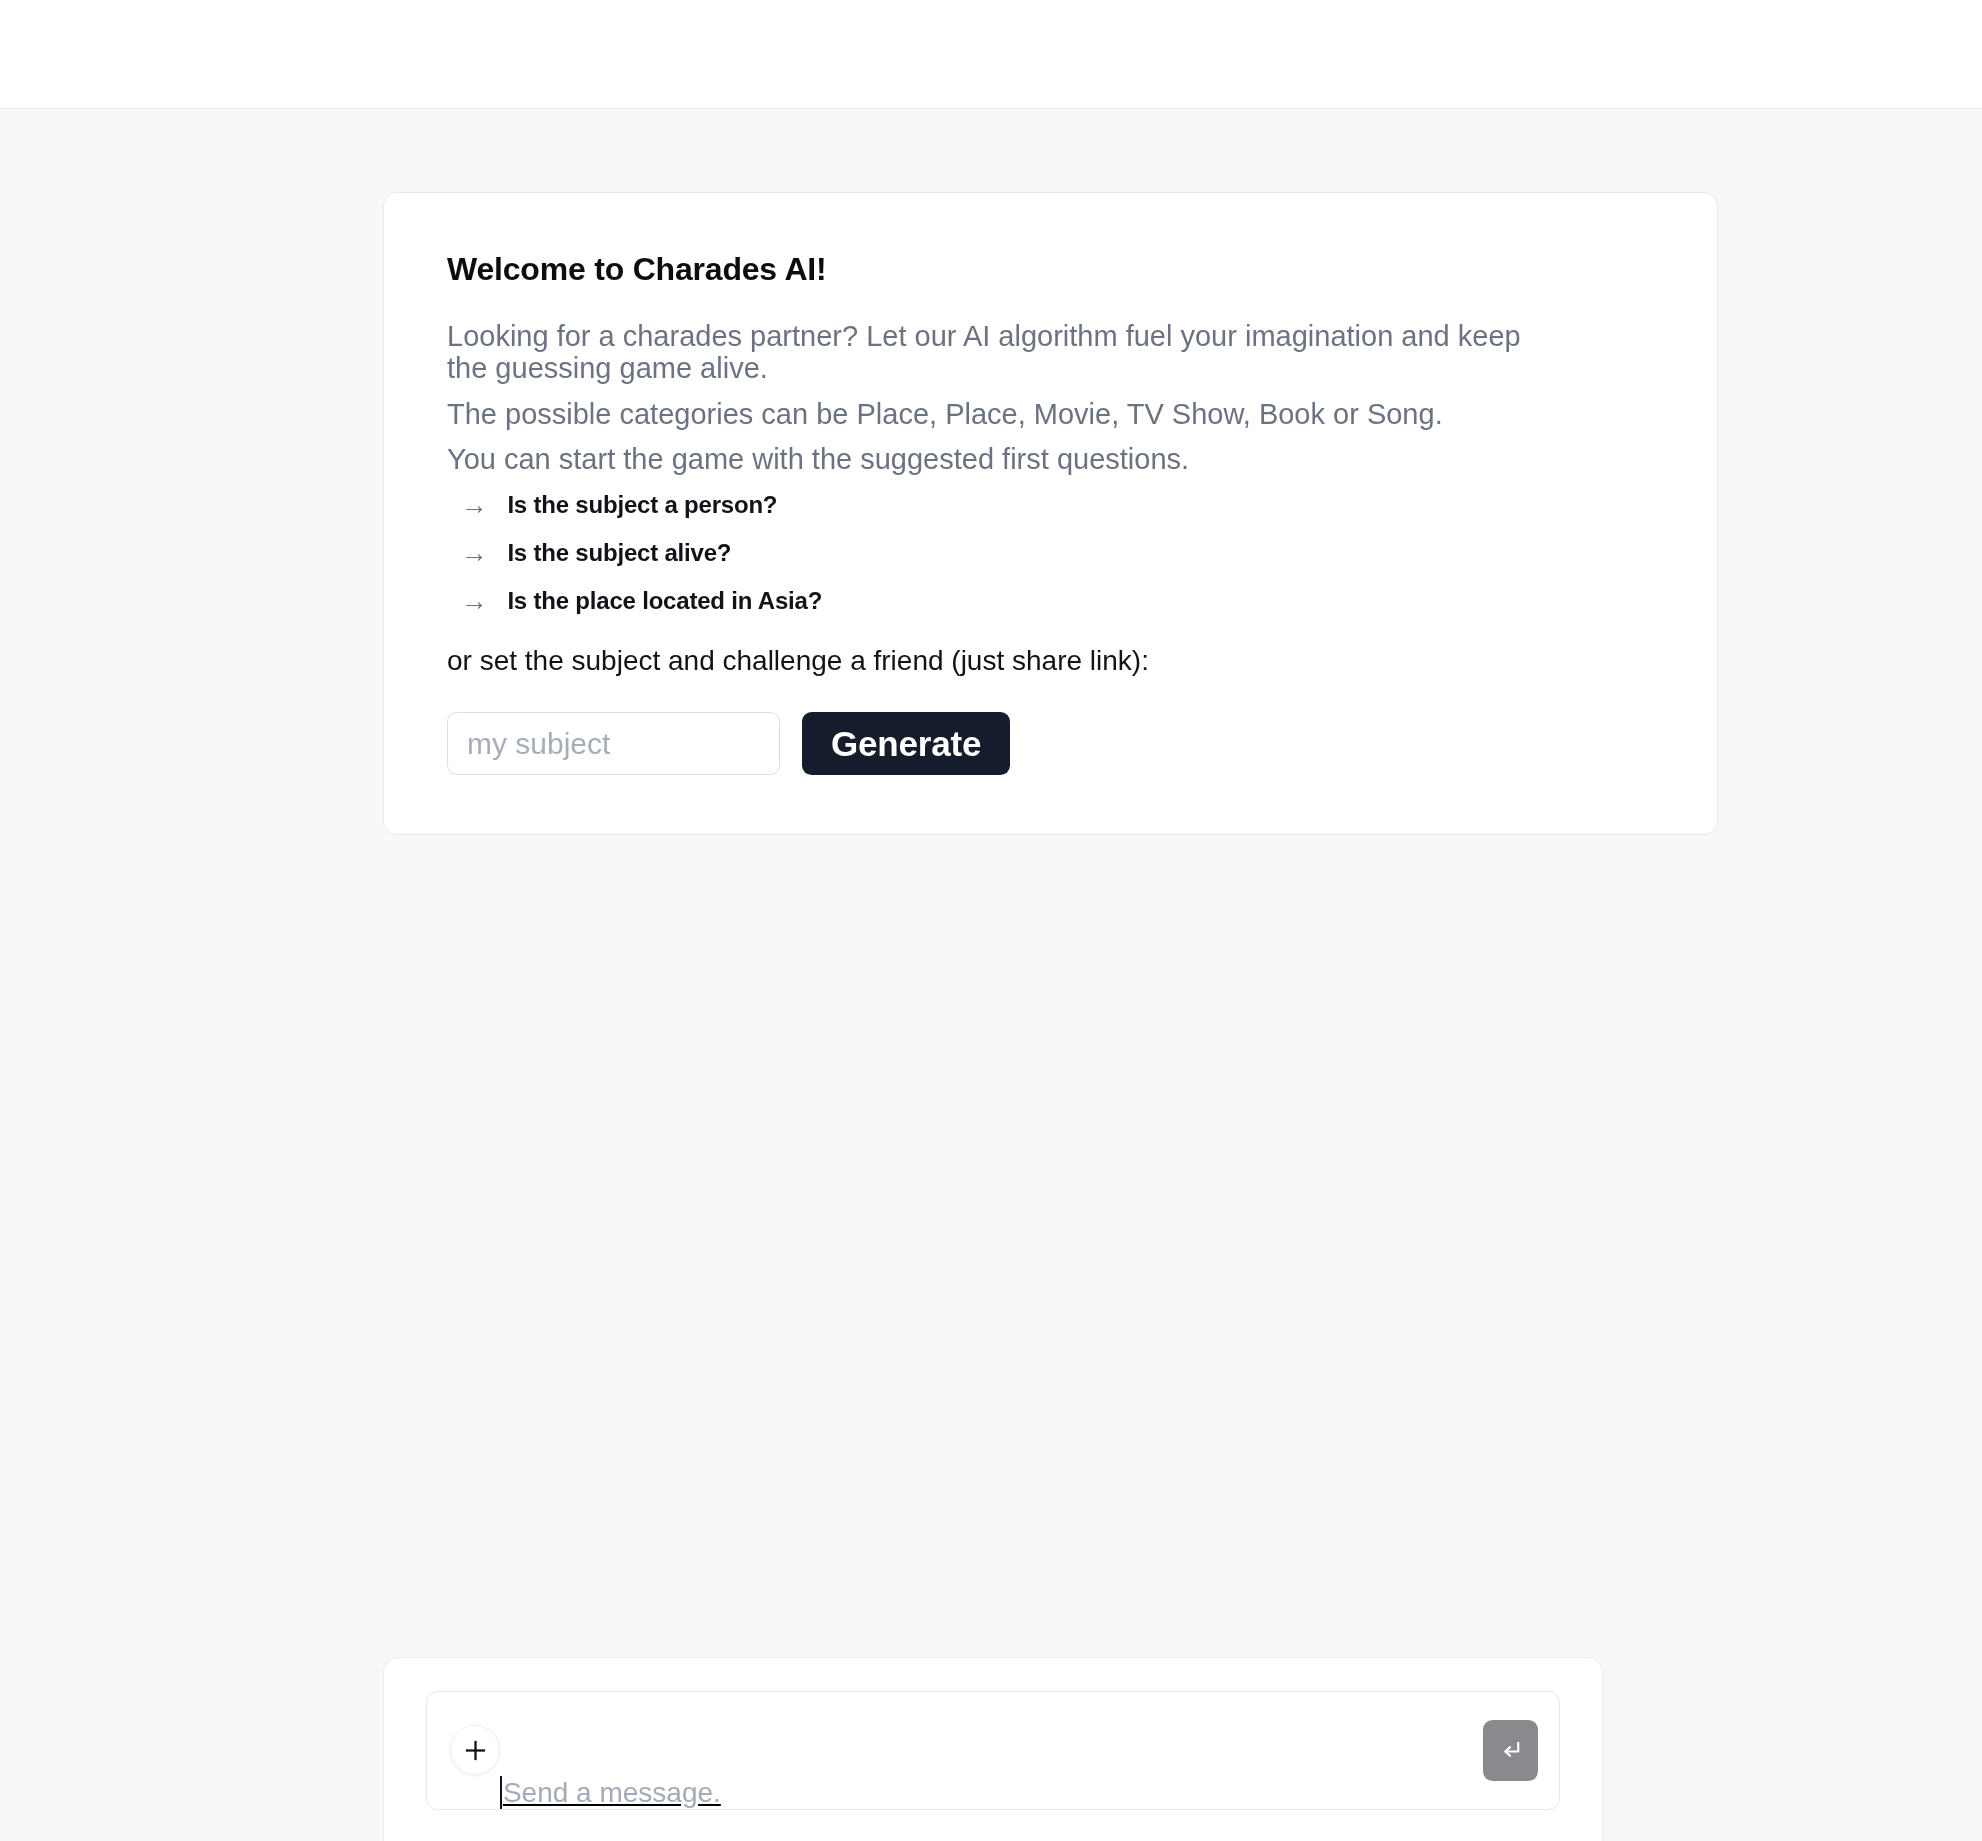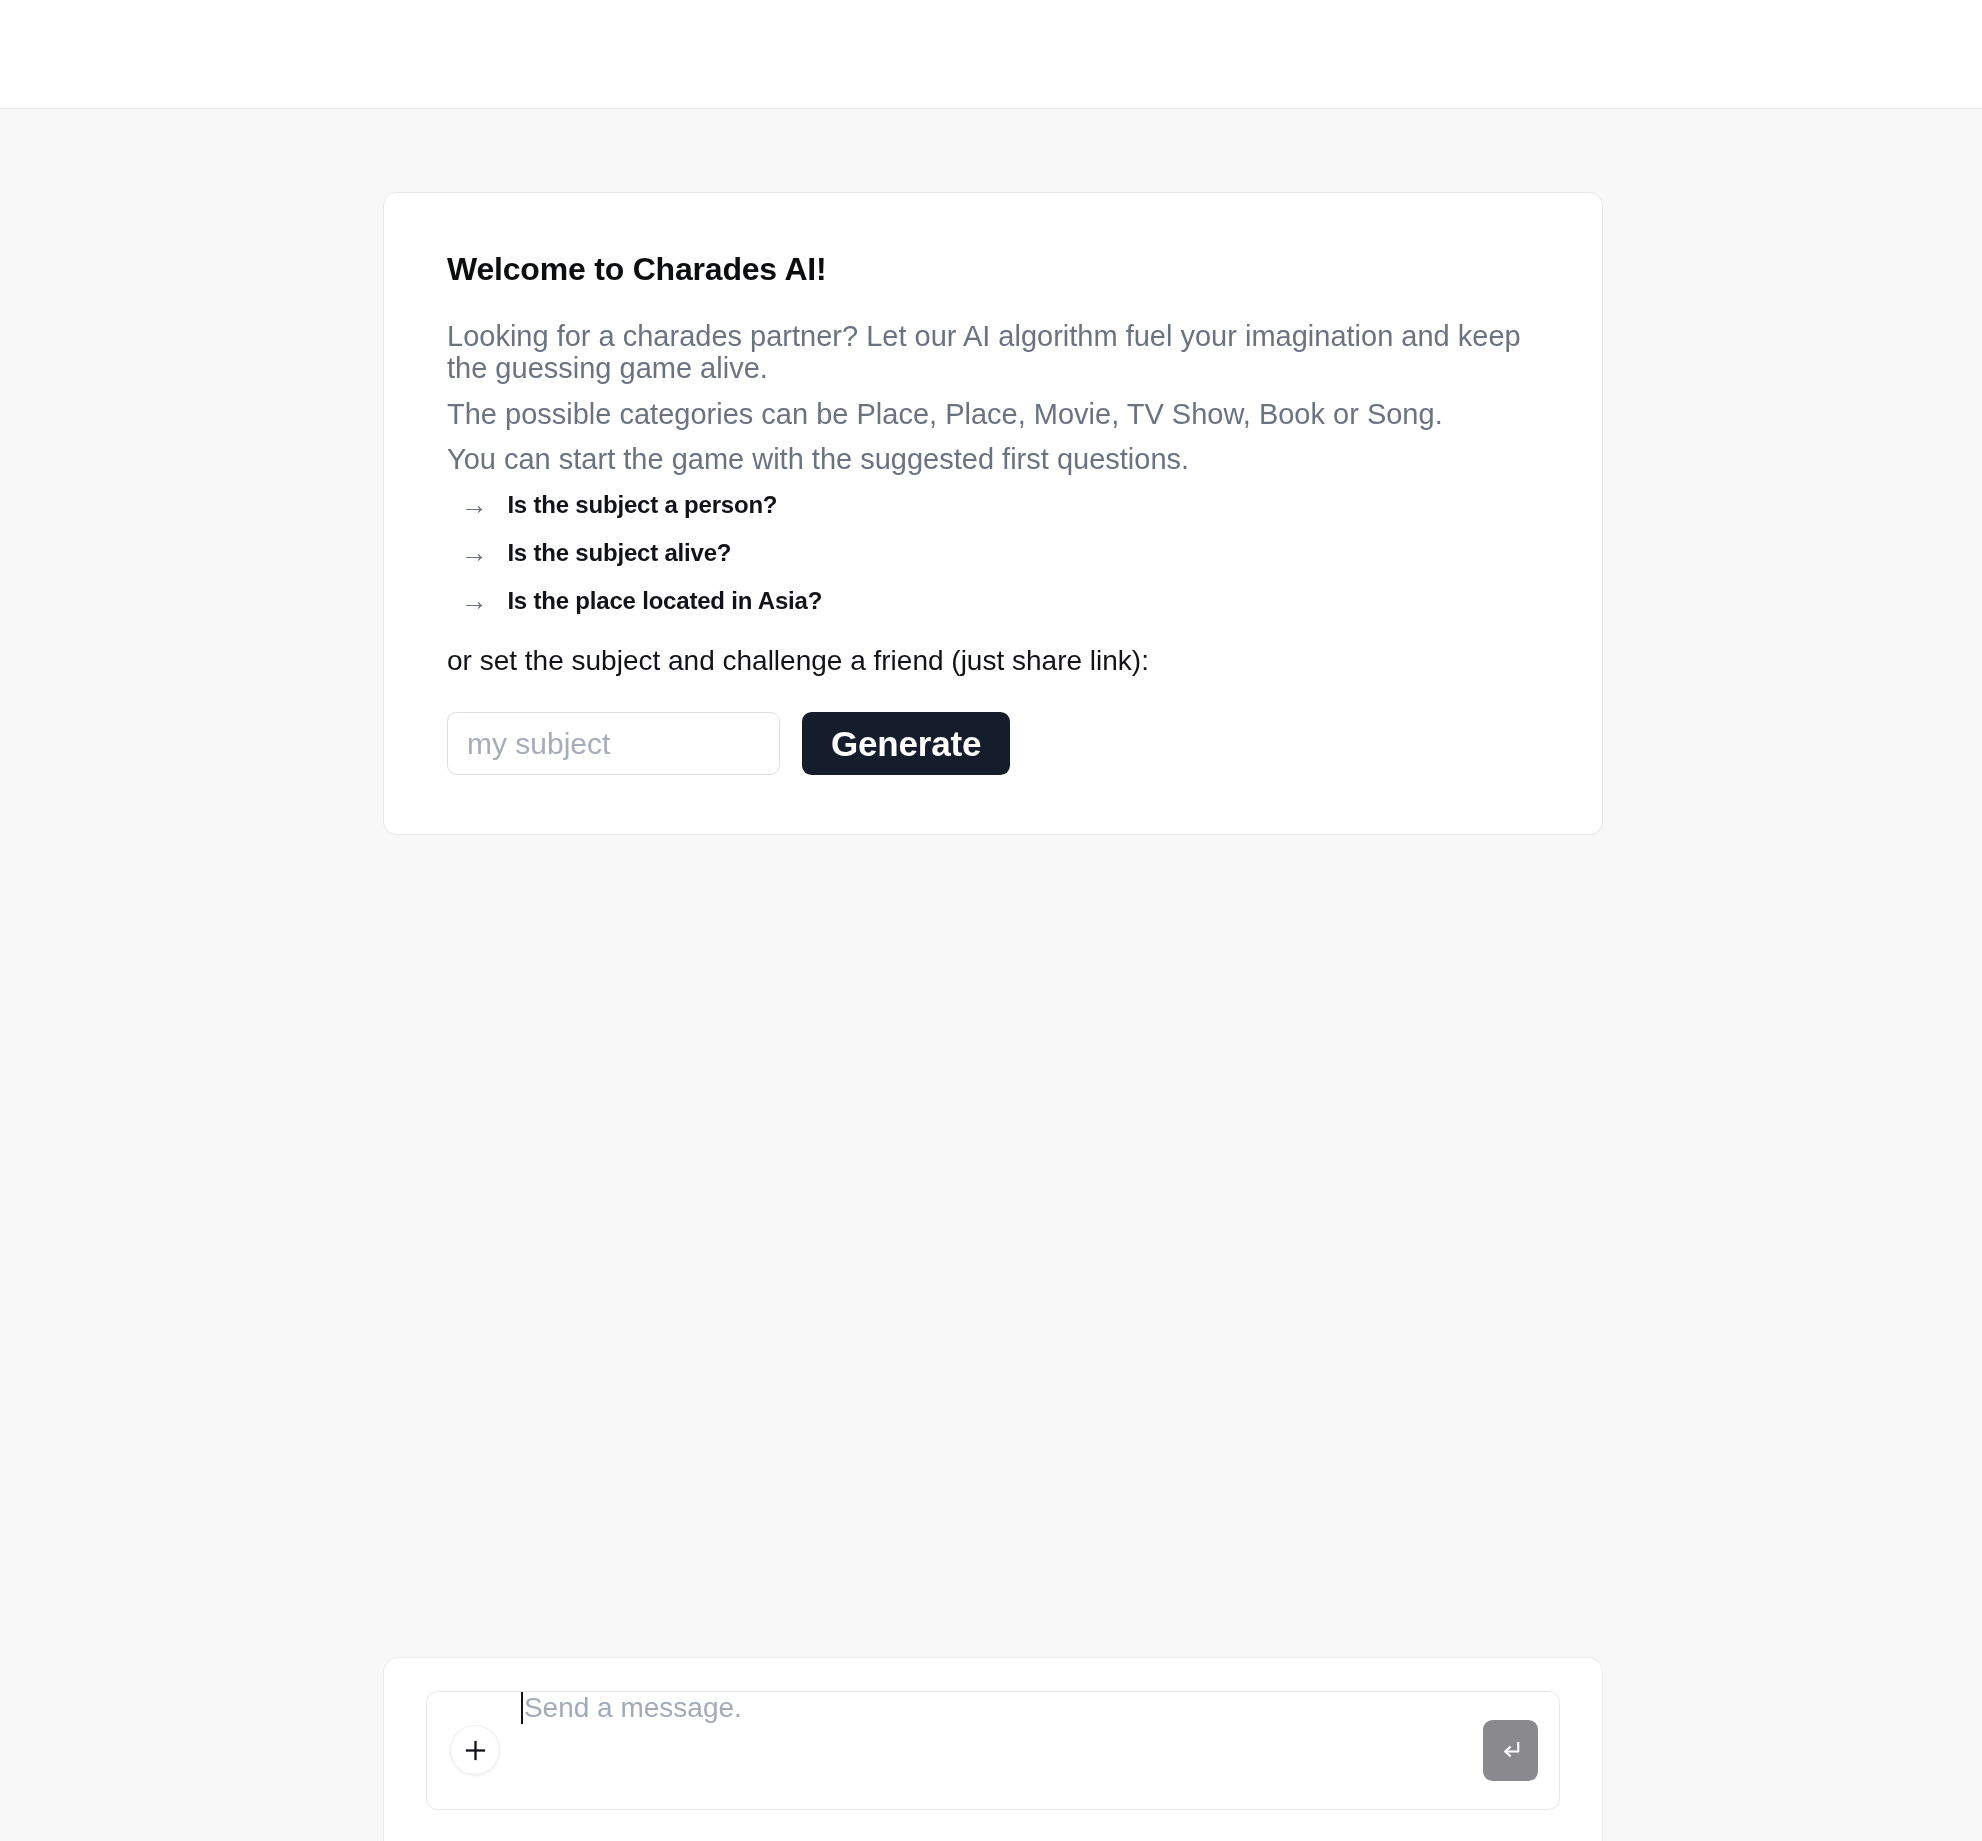--- a/index.html
+++ b/index.html
@@ -33,21 +33,21 @@
     width: 1983px;
     height: 1730px;
     background: #f8f8f9;
   }
 
   
   .welcome-card {
     position: absolute;
     left: 383px;
     top: 81px;           
-    width: 1220px;
+    width: 1335px;
     box-sizing: border-box;
     background: #ffffff;
     border: 1.9px solid #e8e8ea;
     border-radius: 13.4px;
     padding: 57px 63px 59px 63px;
   }
 
   .welcome-title {
     font-size: 32px;
     font-weight: bold;
@@ -175,24 +175,24 @@
     align-items: center;
     justify-content: center;
     cursor: pointer;
     padding: 0;
   }
   .plus-button svg { display: block; }
 
   .message-field {
     flex: 1 1 auto;
     display: flex;
-    align-items: flex-start;
-    margin-left: 21px;
+    align-items: flex-end;
     height: 100%;
     cursor: text;
+    text-decoration: underline;
   }
   .caret {
     width: 1.9px;
     height: 32.5px;
     background: #111318;
     margin-right: 1px;
   }
   .message-placeholder {
     font-size: 28px;
     color: #a3abb8;

